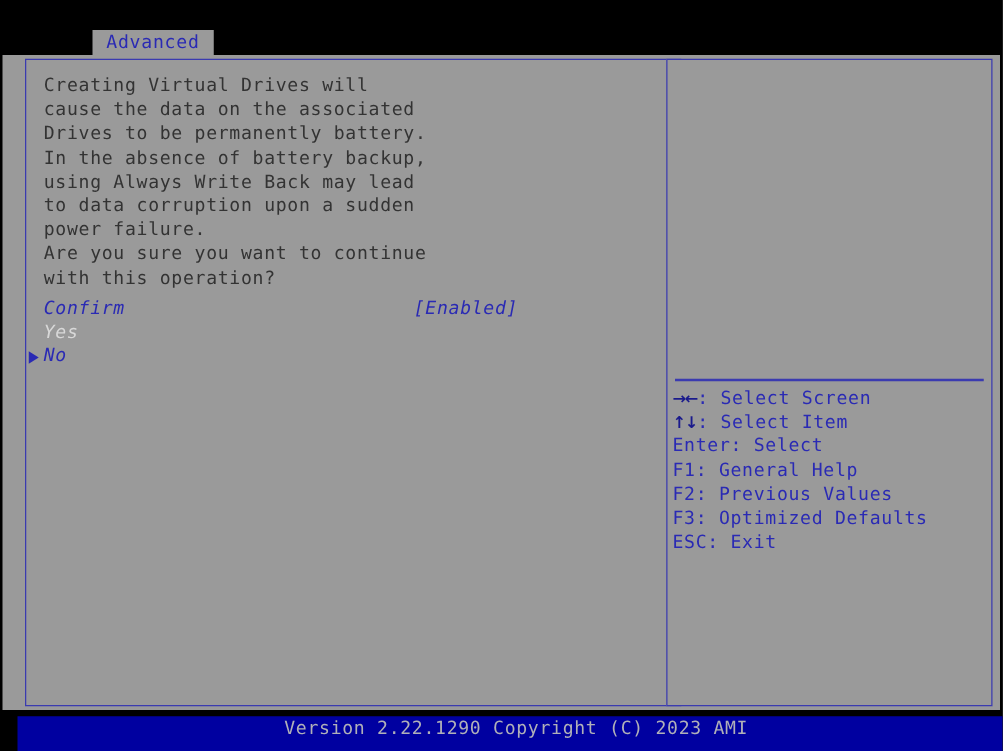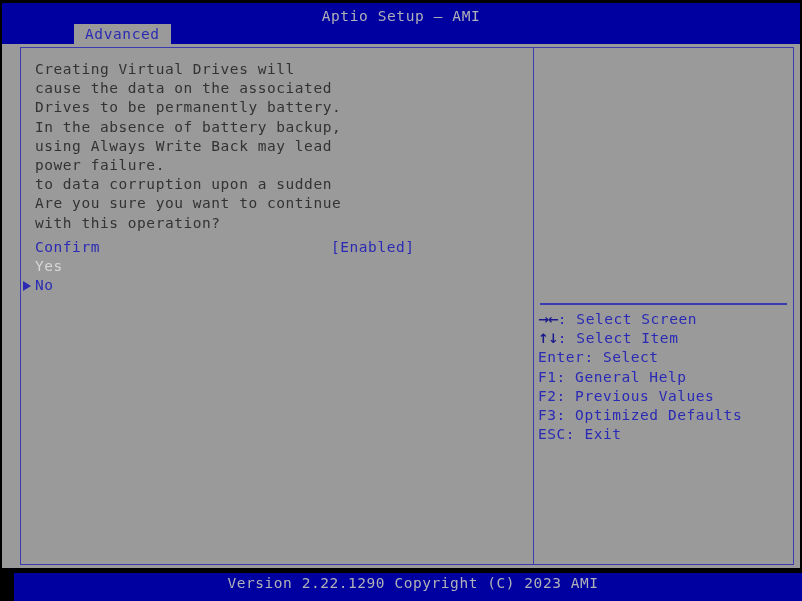--- a/index.html
+++ b/index.html
@@ -112,20 +112,21 @@
     line-height: 19.2px;
     letter-spacing: 0.55px;
     white-space: pre;
   }
 
   #options-block {
     position: absolute;
     left: 0px;
     top: 190px;
     width: 523px;
+    font-style: italic;
   }
   .optrow {
     position: relative;
     height: 19.2px;
     line-height: 19.2px;
     font-size: 14.5px;
     letter-spacing: 0.55px;
     white-space: pre;
   }
   .opt-label {
@@ -201,40 +202,37 @@
     font-size: 14.5px;
     letter-spacing: 0.55px;
     white-space: pre;
   }
 </style>
 </head>
 <body>
 
 <div id="screen">
 
-  <div id="titlebar">
-    <div id="title-text">Aptio Setup – AMI</div>
-  </div>
 
   <div id="tabrow">
     <div class="tab active">Advanced</div>
   </div>
 
   <div id="frame">
 
     <div class="panel" id="panel-left">
 
       <div id="warning-block">
         <div class="wline">Creating Virtual Drives will</div>
         <div class="wline">cause the data on the associated</div>
         <div class="wline">Drives to be permanently battery.</div>
         <div class="wline">In the absence of battery backup,</div>
         <div class="wline">using Always Write Back may lead</div>
+        <div class="wline">to data corruption upon a sudden</div>
         <div class="wline">power failure.</div>
-        <div class="wline">to data corruption upon a sudden</div>
         <div class="wline">Are you sure you want to continue</div>
         <div class="wline">with this operation?</div>
       </div>
 
       <div id="options-block">
 
         <div class="optrow">
           <span class="opt-label c-blue">Confirm</span>
           <span class="opt-value c-blue">[Enabled]</span>
         </div>

